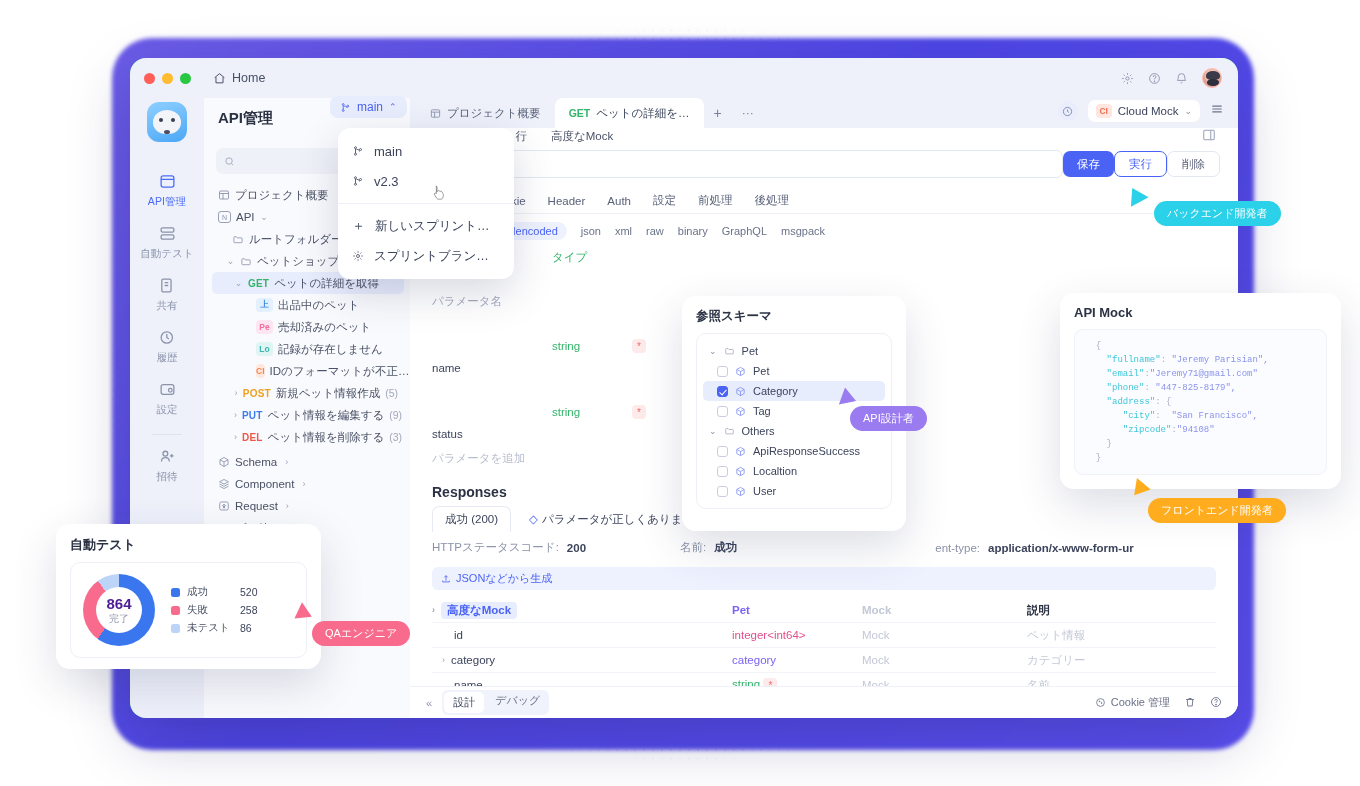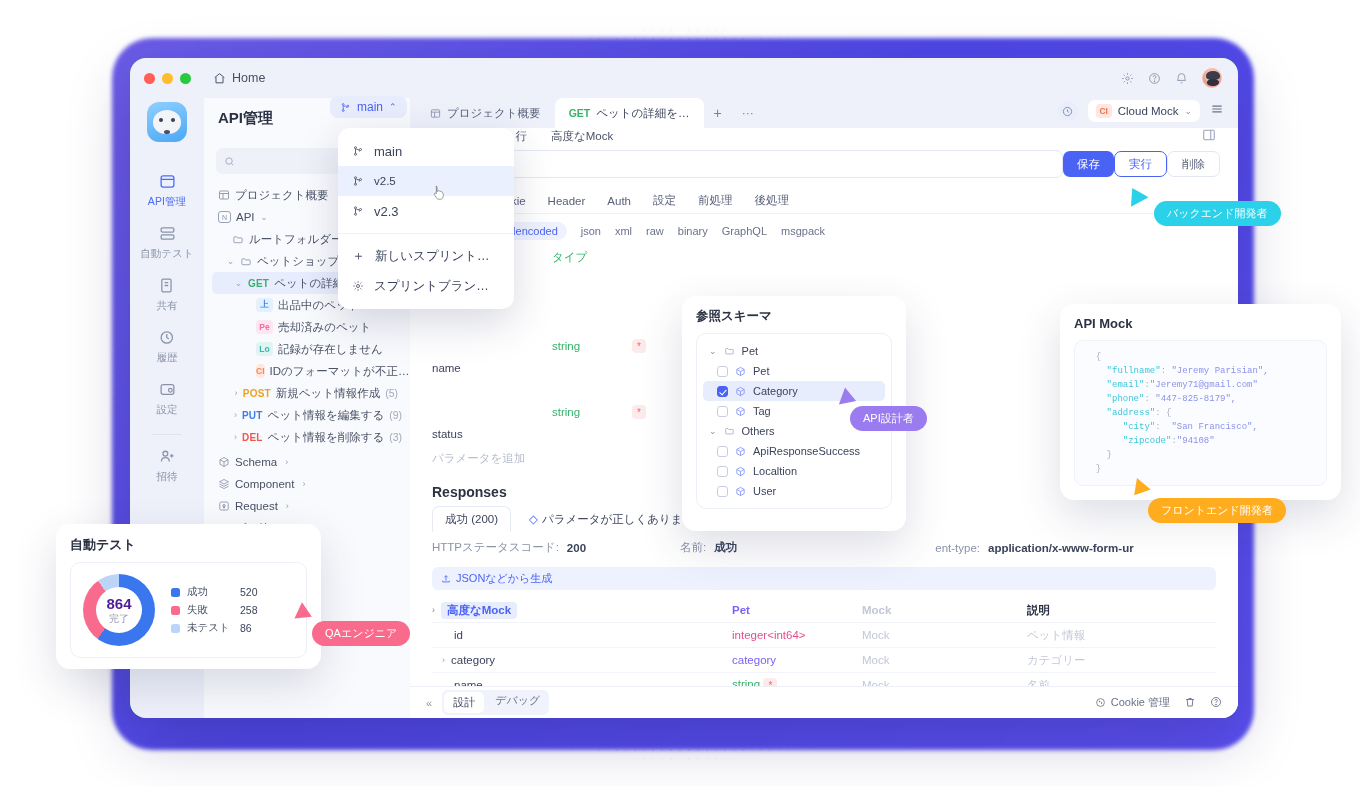--- a/index.html
+++ b/index.html
@@ -195,21 +195,21 @@
   .f-schema { left:682px; top:296px; width:224px; height:235px; padding:12px 14px; }
   .f-schema .ttl { font-size:12.5px; font-weight:600; color:#2b3244; margin-bottom:8px; }
   .f-schema .inner { border:1px solid #eef0f7; border-radius:10px; padding:7px 6px; }
   .sch-row { display:flex; align-items:center; gap:7px; height:20px; padding:0 6px; border-radius:5px; font-size:11px; color:#3c445c; }
   .sch-row.sel { background:#e8edfd; }
   .sch-row.child { padding-left:14px; }
   .cbox { width:11px;height:11px;border-radius:3px;border:1px solid #c8cee0;background:#fff; }
   .cbox.on { background:#4a63f5;border-color:#4a63f5;position:relative; }
   .cbox.on::after{content:"";position:absolute;left:3px;top:1px;width:3px;height:6px;border:solid #fff;border-width:0 1.5px 1.5px 0;transform:rotate(42deg);}
 
-  .f-mock { left:1060px; top:304px; width:281px; height:196px; padding:12px 14px; }
+  .f-mock { left:1060px; top:293px; width:281px; height:196px; padding:12px 14px; }
   .f-mock .ttl { font-size:13px; font-weight:600; color:#2b3244; margin-bottom:9px; }
   .code {
     background:#fbfcff; border:1px solid #f0f2f8; border-radius:9px; padding:9px 10px;
     font-family:"Liberation Mono","DejaVu Sans Mono",monospace; font-size:9px; line-height:14px; white-space:pre;
   }
   .c-key{color:#3ec6d8;} .c-str{color:#8b93ea;} .c-pun{color:#aab0c8;}
 
   .f-auto { left:56px; top:524px; width:265px; height:145px; padding:12px 14px; z-index:35; }
   .f-auto .ttl { font-size:13px; font-weight:600; color:#2b3244; margin-bottom:8px; }
   .f-auto .inner { border:1px solid #eef0f7; border-radius:10px; height:96px; display:flex; align-items:center; padding:0 12px; gap:16px; }
@@ -653,29 +653,20 @@
 
   <div class="dropdown">
     <div class="dd-item">
       <svg width="12" height="12" viewBox="0 0 24 24" fill="none" stroke="#4a5266" stroke-width="1.8">
           <circle cx="7" cy="5.5" r="2"></circle>
           <circle cx="7" cy="18.5" r="2"></circle>
           <circle cx="17" cy="9" r="2"></circle>
           <path d="M7 7.5v9M9 9c5 0 6 1 6 4"></path>
         </svg>
       <span class="dd-label">main</span>
-    </div>
-    <div class="dd-item sel">
-      <svg width="12" height="12" viewBox="0 0 24 24" fill="none" stroke="#4a5266" stroke-width="1.8">
-          <circle cx="7" cy="5.5" r="2"></circle>
-          <circle cx="7" cy="18.5" r="2"></circle>
-          <circle cx="17" cy="9" r="2"></circle>
-          <path d="M7 7.5v9M9 9c5 0 6 1 6 4"></path>
-        </svg>
-      <span class="dd-label">v2.5</span>
     </div>
     <div class="dd-item">
       <svg width="12" height="12" viewBox="0 0 24 24" fill="none" stroke="#4a5266" stroke-width="1.8">
           <circle cx="7" cy="5.5" r="2"></circle>
           <circle cx="7" cy="18.5" r="2"></circle>
           <circle cx="17" cy="9" r="2"></circle>
           <path d="M7 7.5v9M9 9c5 0 6 1 6 4"></path>
         </svg>
       <span class="dd-label">v2.3</span>
     </div>

